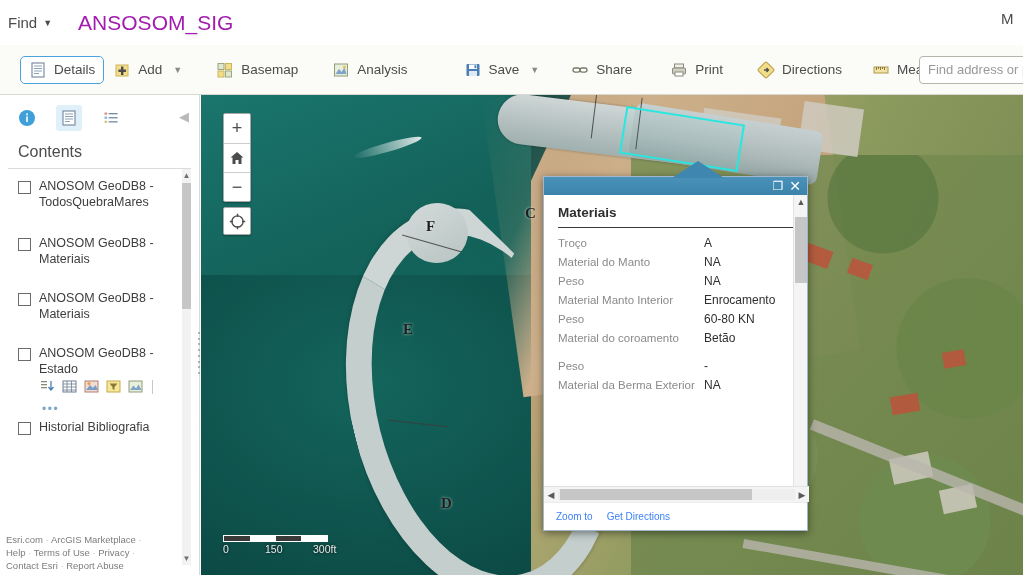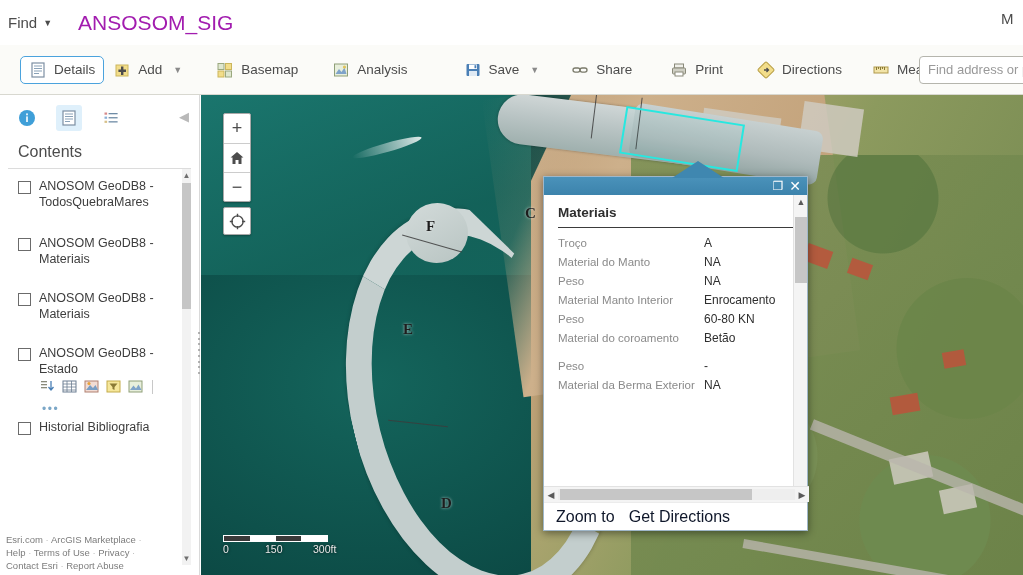--- a/index.html
+++ b/index.html
@@ -269,21 +269,21 @@
     position:absolute; left:0; bottom: 28px; width: 265px; height: 16px;
     background:#f4f4f4; border-top:1px solid #e2e2e2; display:flex; align-items:center;
   }
   .hscroll .ar { width: 14px; text-align:center; font-size:9px; color:#5a5a5a; cursor:pointer; }
   .hscroll .track { flex:1; height: 11px; background:#eeeeee; position:relative; }
   .hscroll .thumb { position:absolute; left:2px; top:0; width: 192px; height:11px; background:#c6c6c6; }
   .popup-foot {
     height: 28px; display:flex; align-items:center; gap: 14px; padding-left: 12px;
     background:#fff; border-top: 1px solid #ececec;
   }
-  .popup-foot a { font-size: 16px; color:#0f172a; text-decoration:none; cursor:pointer; }
+  .popup-foot a { font-size: 10px; color:#3b82f6; text-decoration:none; cursor:pointer; }
 </style>
 </head>
 <body>
 
 <div id="app">
 
   <div class="header">
     <div class="home-link">
       <span>Find</span>
       <span class="home-caret">▼</span>

